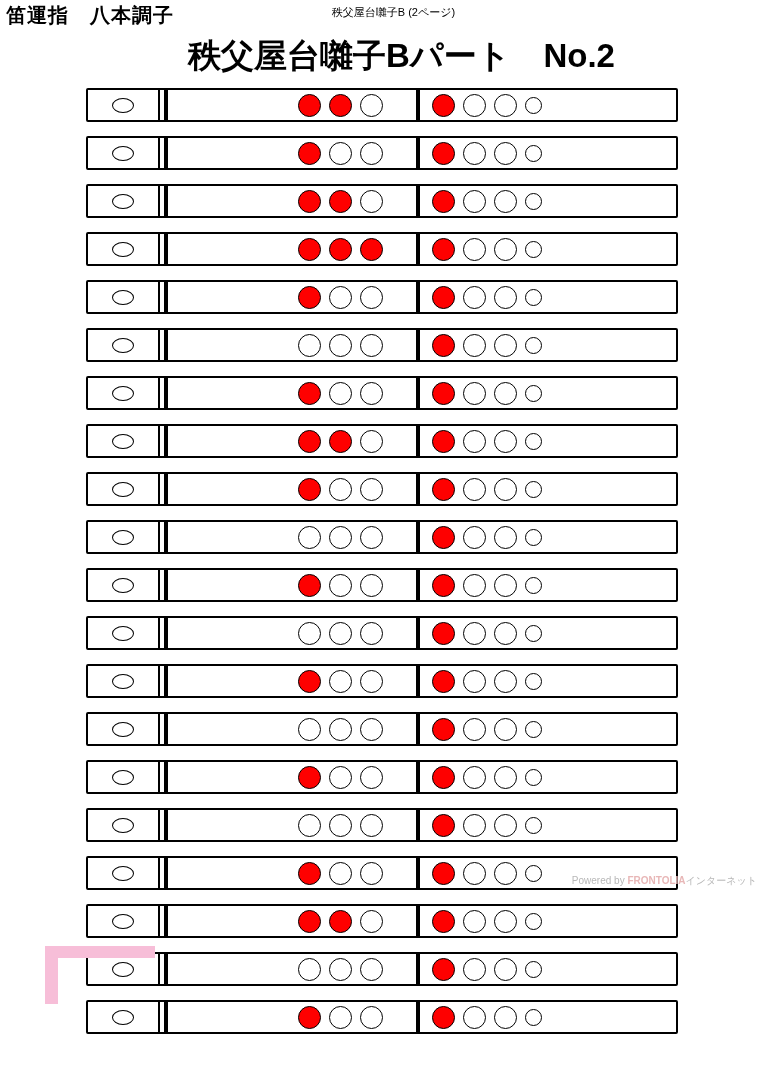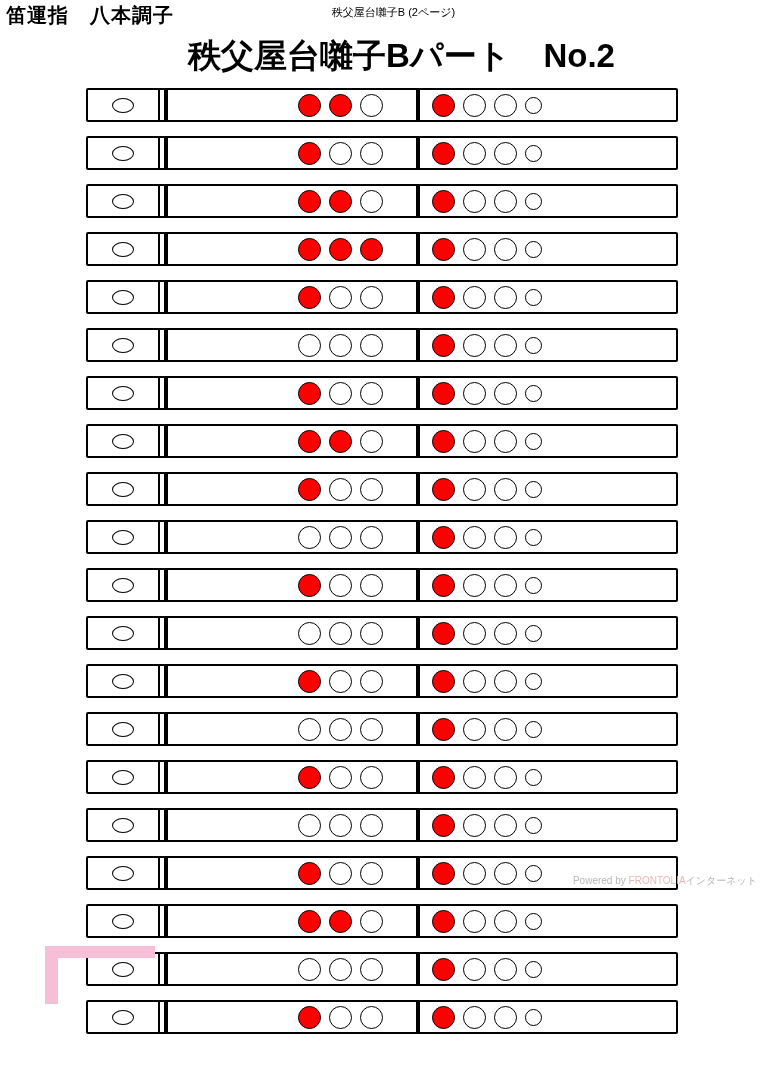--- a/index.html
+++ b/index.html
@@ -153,21 +153,21 @@
     background: #f7bed8;
   }
   .footer {
     position: absolute;
     right: 6px;
     bottom: 4px;
     font-size: 10px;
     color: #b8b8b8;
     white-space: nowrap;
   }
-  .footer b { color: #e8b7b7; font-weight: normal; }
+  .footer b { color: #e8b7b7; font-weight: bold; }
 </style>
 </head>
 <body>
 
 <div class="page">
 
   <div class="hdr-left">笛運指　八本調子</div>
   <div class="hdr-center">秩父屋台囃子B (2ページ)</div>
   <div class="title">秩父屋台囃子Bパート　No.2</div>
 

